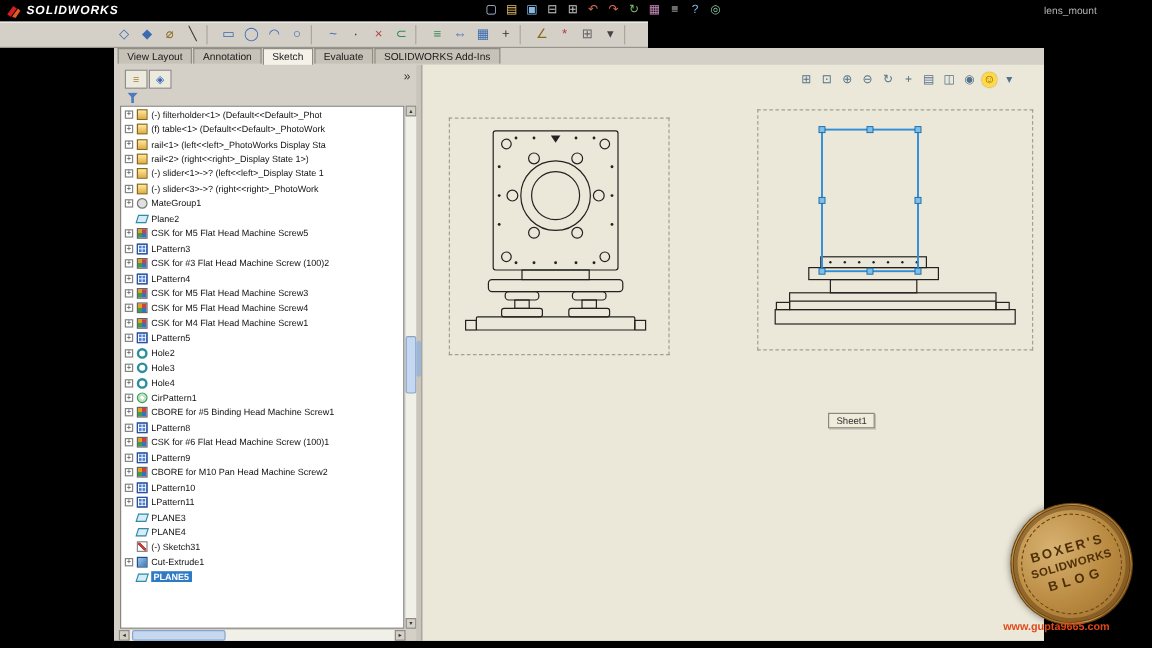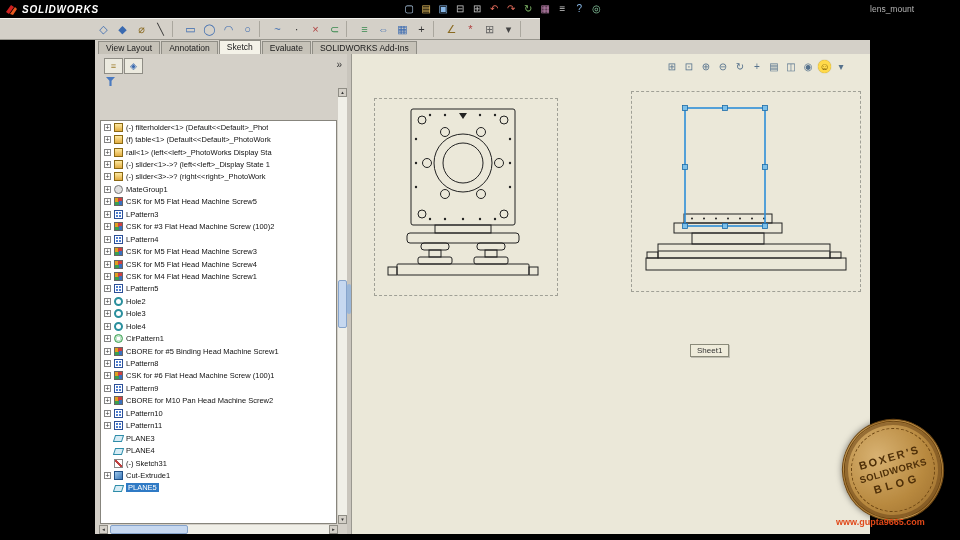--- a/index.html
+++ b/index.html
@@ -21,45 +21,45 @@
   
   .toolbar2{position:absolute;left:0;top:18px;width:540px;height:22px;background:#d4d0c8;
             border-top:1px solid #f3f2ee;border-bottom:1px solid #97958d;
             display:flex;align-items:center;box-sizing:border-box;padding-left:95px;gap:2px;}
   .tbi{width:17px;height:16px;font-size:11px;line-height:16px;text-align:center;flex:none;}
   .tbi:nth-child(4n){margin-right:7px;border-right:1px solid #aaa79e;padding-right:3px;}
 
   
   .appwin{position:absolute;left:95px;top:40px;width:775px;height:494px;background:#d4d0c8;}
 
-  .cmdtabs{position:absolute;left:3px;top:0;height:14px;display:flex;align-items:center;gap:1px;}
+  .cmdtabs{position:absolute;left:3px;top:0;height:14px;display:flex;align-items:flex-start;gap:1px;}
   .ctab{font-size:8.5px;height:12px;line-height:12px;padding:0 7px;background:#c6c2b8;
         border:1px solid #8f8d85;border-bottom:none;color:#1a1a1a;white-space:nowrap;}
   .ctab.active{background:#f4f2e8;height:13px;line-height:13px;}
 
   
   .panel{position:absolute;left:4px;top:15px;width:248px;bottom:0;background:#d4d0c8;}
   .panel-head{position:relative;height:20px;}
   .ptabs{display:flex;gap:1px;padding:3px 0 0 5px;}
   .ptab{width:17px;height:14px;border:1px solid #8f8d85;background:#eceadf;
         font-size:9px;line-height:14px;text-align:center;}
   .chev{position:absolute;right:5px;top:4px;font-size:10px;color:#333;}
   .filter-row{height:13px;display:flex;align-items:center;padding-left:7px;}
   .funnel{width:9px;height:9px;background:#4a7ac0;
           clip-path:polygon(0 0,100% 0,62% 42%,62% 100%,38% 100%,38% 42%);}
   .tree{position:absolute;left:1px;right:10px;top:33px;bottom:10px;background:#fff;
-        border:1px solid #87857d;overflow:hidden;margin-top:32px;}
+        border:1px solid #87857d;overflow:hidden;}
   .trow{display:flex;align-items:center;height:12.45px;padding-left:3px;
         white-space:nowrap;overflow:hidden;font-size:7.5px;color:#111;}
   .exp{width:7px;height:7px;border:1px solid #848484;background:#fff;font-size:7px;
        line-height:5px;text-align:center;color:#333;margin-right:3px;flex:none;box-sizing:border-box;}
   .exp.none{visibility:hidden;}
   .ti{width:9px;height:9px;margin-right:3px;flex:none;display:inline-block;box-sizing:border-box;}
   .tlbl{overflow:hidden;white-space:nowrap;}
-  .trow.sel .tlbl{background:#2f7ac5;color:#fff;padding:0 2px;}
+  .trow.sel .tlbl{background:#2f7ac5;color:#fff;padding:0 2px;font-weight:bold;}
 
   .ic-component{background:linear-gradient(180deg,#ffe9a0,#e2ad42);border:1px solid #8a6914;}
   .ic-mategroup{background:#e0e0e0;border:1px solid #777;border-radius:50%;}
   .ic-plane{background:rgba(140,200,225,.35);border:1px solid #2e8ca8;height:7px;margin-top:1px;
             transform:skewX(-18deg);}
   .ic-holewizard{background:conic-gradient(#d04040 0 25%,#3a70c0 25% 50%,#3aa050 50% 75%,#e0a020 75%);
                  border:1px solid #666;}
   .ic-lpattern{background-color:#4f7fd0;border:1px solid #2c4f96;
                background-image:linear-gradient(#fff 1px,transparent 1px),
                                 linear-gradient(90deg,#fff 1px,transparent 1px);
@@ -213,31 +213,41 @@
             <span class="tlbl">(f) table&lt;1&gt; (Default&lt;&lt;Default&gt;_PhotoWork</span>
           </div>
           <div class="trow">
             <span class="exp">+</span>
             <span class="ti ic-component"></span>
             <span class="tlbl">rail&lt;1&gt; (left&lt;&lt;left&gt;_PhotoWorks Display Sta</span>
           </div>
           <div class="trow">
             <span class="exp">+</span>
             <span class="ti ic-component"></span>
+            <span class="tlbl">rail&lt;2&gt; (right&lt;&lt;right&gt;_Display State 1&gt;)</span>
+          </div>
+          <div class="trow">
+            <span class="exp">+</span>
+            <span class="ti ic-component"></span>
             <span class="tlbl">(-) slider&lt;1&gt;-&gt;? (left&lt;&lt;left&gt;_Display State 1</span>
           </div>
           <div class="trow">
             <span class="exp">+</span>
             <span class="ti ic-component"></span>
             <span class="tlbl">(-) slider&lt;3&gt;-&gt;? (right&lt;&lt;right&gt;_PhotoWork</span>
           </div>
           <div class="trow">
             <span class="exp">+</span>
             <span class="ti ic-mategroup"></span>
             <span class="tlbl">MateGroup1</span>
+          </div>
+          <div class="trow">
+            <span class="exp none"></span>
+            <span class="ti ic-plane"></span>
+            <span class="tlbl">Plane2</span>
           </div>
           <div class="trow">
             <span class="exp">+</span>
             <span class="ti ic-holewizard"></span>
             <span class="tlbl">CSK for M5 Flat Head Machine Screw5</span>
           </div>
           <div class="trow">
             <span class="exp">+</span>
             <span class="ti ic-lpattern"></span>
             <span class="tlbl">LPattern3</span>

